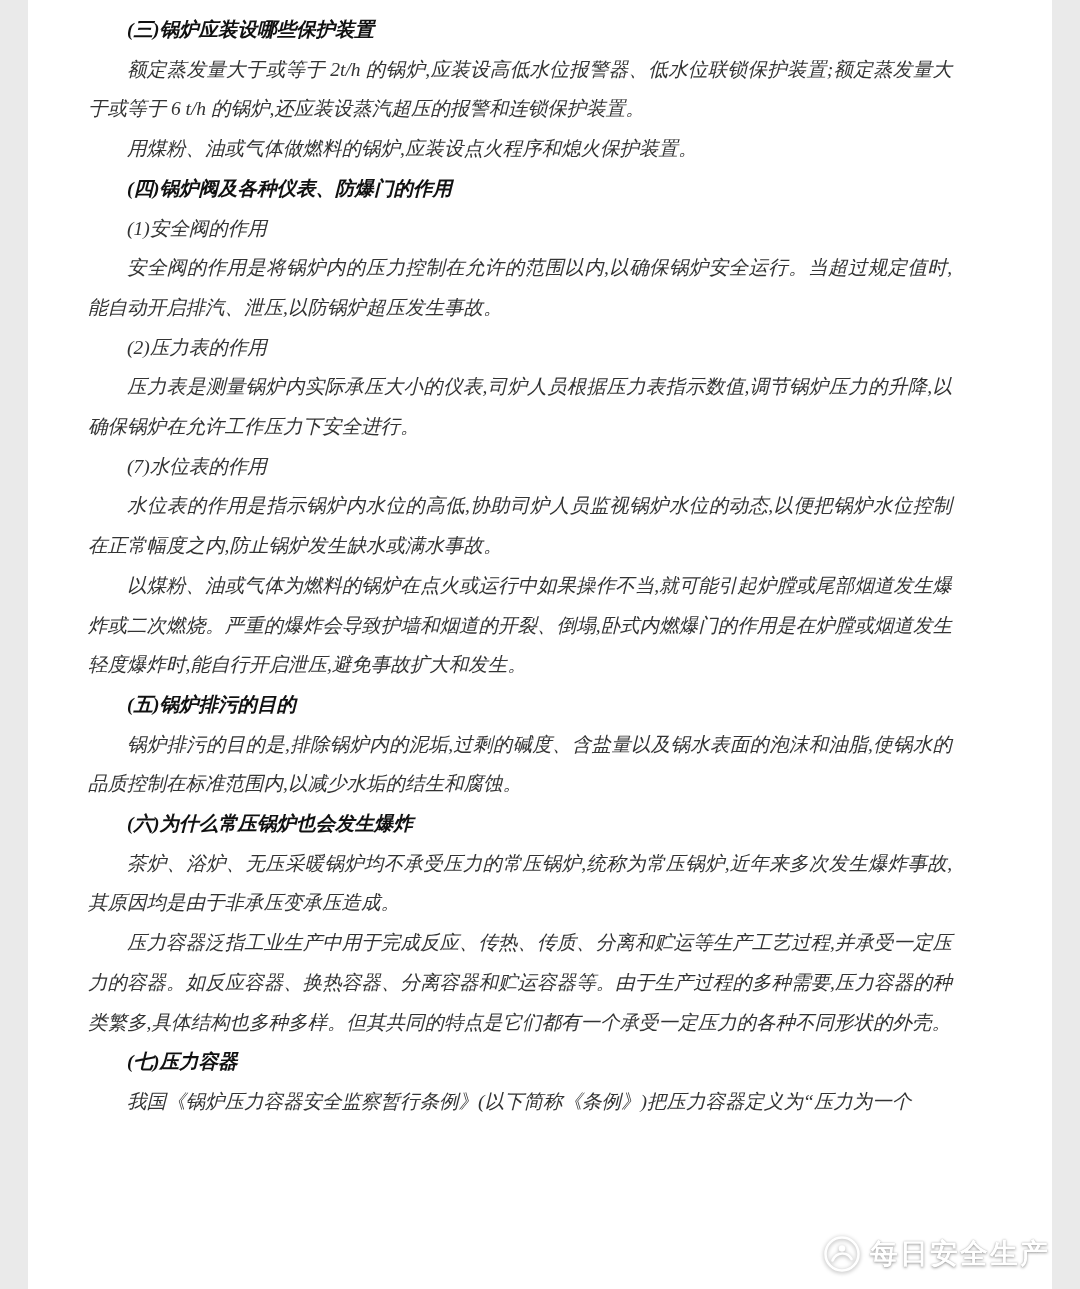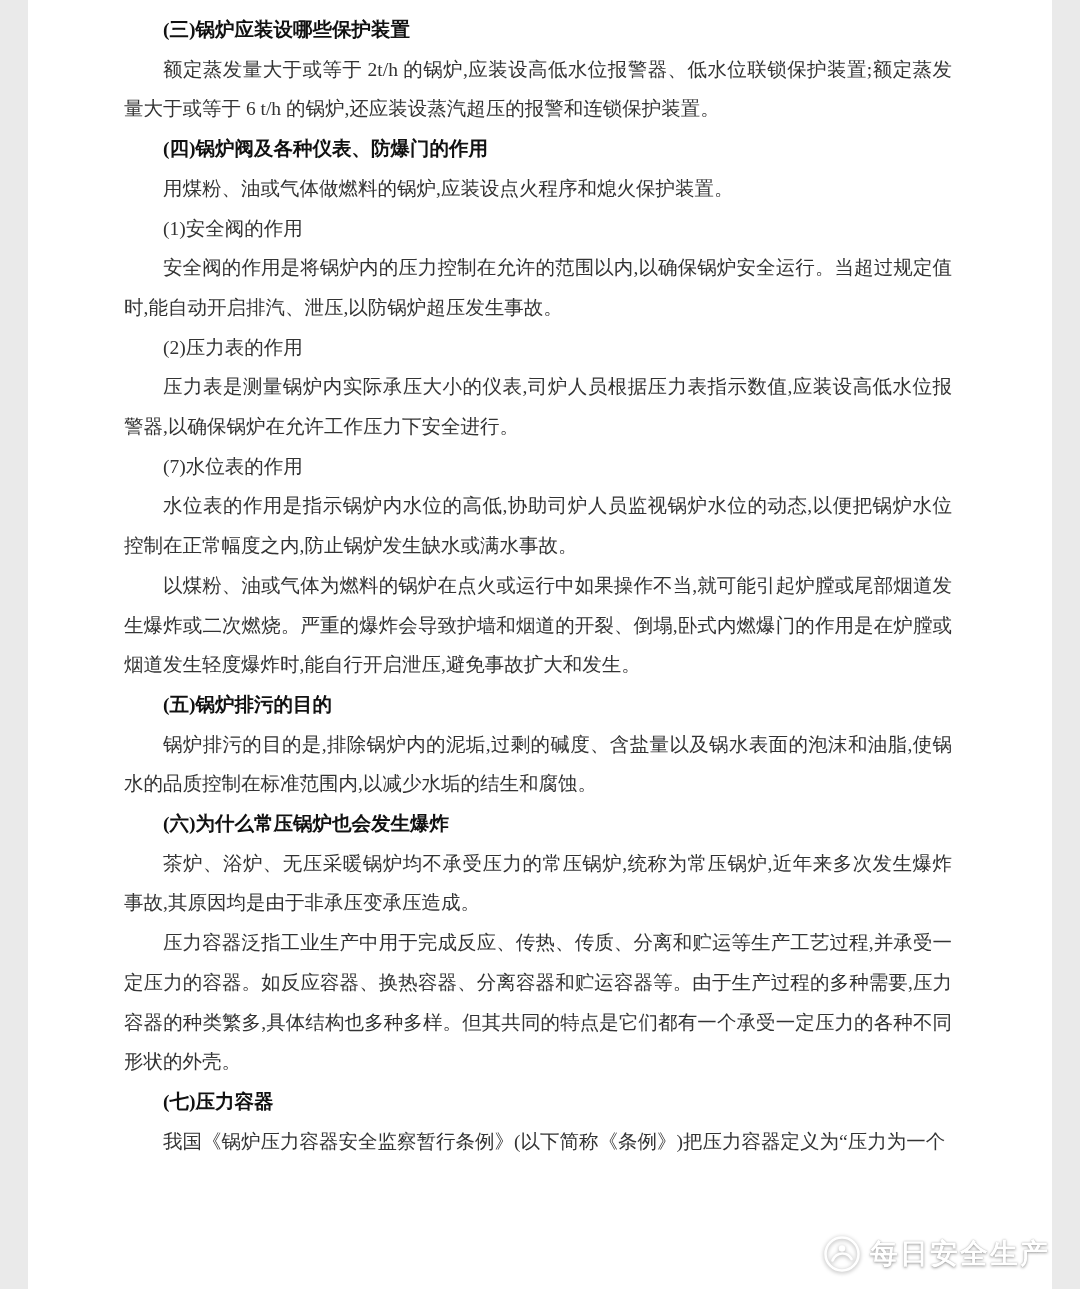--- a/index.html
+++ b/index.html
@@ -21,26 +21,27 @@
     left: 28px;
     top: 0;
     width: 1024px;
     height: 1289px;
     background: var(--sheet-background, #ffffff);
   }
   .content {
     position: relative;
     width: 100%;
     height: 100%;
-    padding: 10px 100px 0 96px;
+    padding: 10px 100px 0 60px;
     font-size: 19.5px;
     line-height: 39.7px;
     color: var(--body-text, #333333);
     text-align: justify;
     overflow: hidden;
+    font-style: italic;
   }
   .block { margin: 0; text-indent: 2em; }
   .block.heading {
     font-weight: 700;
     color: var(--heading-text, #111111);
   }
   .watermark {
     position: absolute;
     right: 30px;
     bottom: 16px;
@@ -62,26 +63,26 @@
 </style>
 </head>
 <body>
 
 <div class="page">
   <div class="sheet">
     <div class="content">
 
     <p class="block heading">(三)锅炉应装设哪些保护装置</p>
         <p class="block para">额定蒸发量大于或等于 2t/h 的锅炉,应装设高低水位报警器、低水位联锁保护装置;额定蒸发量大于或等于 6 t/h 的锅炉,还应装设蒸汽超压的报警和连锁保护装置。</p>
+        <p class="block para">用煤粉、油或气体做燃料的锅炉,应装设点火程序和熄火保护装置。</p>
         <p class="block heading">(四)锅炉阀及各种仪表、防爆门的作用</p>
-        <p class="block para">用煤粉、油或气体做燃料的锅炉,应装设点火程序和熄火保护装置。</p>
         <p class="block para">(1)安全阀的作用</p>
         <p class="block para">安全阀的作用是将锅炉内的压力控制在允许的范围以内,以确保锅炉安全运行。当超过规定值时,能自动开启排汽、泄压,以防锅炉超压发生事故。</p>
         <p class="block para">(2)压力表的作用</p>
-        <p class="block para">压力表是测量锅炉内实际承压大小的仪表,司炉人员根据压力表指示数值,应装设高低水位报警器,以确保锅炉在允许工作压力下安全进行。</p>
+        <p class="block para">压力表是测量锅炉内实际承压大小的仪表,司炉人员根据压力表指示数值,调节锅炉压力的升降,以确保锅炉在允许工作压力下安全进行。</p>
         <p class="block para">(7)水位表的作用</p>
         <p class="block para">水位表的作用是指示锅炉内水位的高低,协助司炉人员监视锅炉水位的动态,以便把锅炉水位控制在正常幅度之内,防止锅炉发生缺水或满水事故。</p>
         <p class="block para">以煤粉、油或气体为燃料的锅炉在点火或运行中如果操作不当,就可能引起炉膛或尾部烟道发生爆炸或二次燃烧。严重的爆炸会导致护墙和烟道的开裂、倒塌,卧式内燃爆门的作用是在炉膛或烟道发生轻度爆炸时,能自行开启泄压,避免事故扩大和发生。</p>
         <p class="block heading">(五)锅炉排污的目的</p>
         <p class="block para">锅炉排污的目的是,排除锅炉内的泥垢,过剩的碱度、含盐量以及锅水表面的泡沫和油脂,使锅水的品质控制在标准范围内,以减少水垢的结生和腐蚀。</p>
         <p class="block heading">(六)为什么常压锅炉也会发生爆炸</p>
         <p class="block para">茶炉、浴炉、无压采暖锅炉均不承受压力的常压锅炉,统称为常压锅炉,近年来多次发生爆炸事故,其原因均是由于非承压变承压造成。</p>
         <p class="block para">压力容器泛指工业生产中用于完成反应、传热、传质、分离和贮运等生产工艺过程,并承受一定压力的容器。如反应容器、换热容器、分离容器和贮运容器等。由于生产过程的多种需要,压力容器的种类繁多,具体结构也多种多样。但其共同的特点是它们都有一个承受一定压力的各种不同形状的外壳。</p>
         <p class="block heading">(七)压力容器</p>
         <p class="block para">我国《锅炉压力容器安全监察暂行条例》(以下简称《条例》)把压力容器定义为“压力为一个</p>

